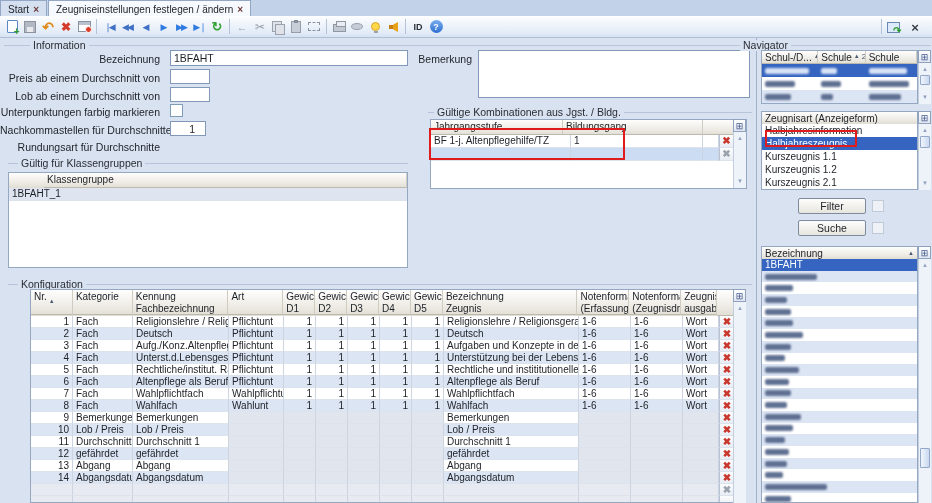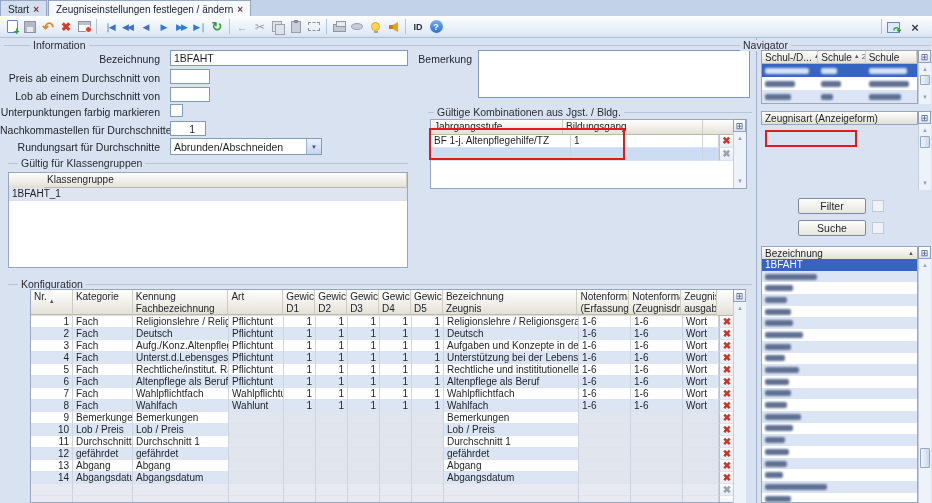--- a/index.html
+++ b/index.html
@@ -212,24 +212,20 @@
   <div class="flabel" style="left:0; top:90px; width:160px;">Lob ab einem Durchschnitt von</div>
   <input class="inp" style="left: 170px; top: 87px; width: 40px; height: 15px;" value="">
 
   <div class="flabel" style="left:0; top:106px; width:160px;">Unterpunktungen farbig markieren</div>
   <div class="chk" style="left:170px; top:104px;"></div>
 
   <div class="flabel" style="left:0; top:124px; width:160px;">Nachkommastellen für Durchschnitte</div>
   <input class="inp" style="left: 170px; top: 121px; width: 36px; height: 15px; text-align: right; padding-right: 10px;" value="1">
 
   <div class="flabel" style="left:0; top:141px; width:160px;">Rundungsart für Durchschnitte</div>
-  <div class="sel" style="left:170px; top:138px; width:152px; height:17px;">
-    <span class="sel-txt">Abrunden/Abschneiden</span>
-    <span class="sel-btn">▼</span>
-  </div>
 
   <div class="flabel" style="left:372px; top:53px; width:100px;">Bemerkung</div>
   <textarea class="inp" style="left: 478px; top: 50px; width: 272px; height: 48px;"></textarea>
 
   <div class="grp-line" style="left:428px; top:112px; width:324px;"></div>
   <div class="grp-label" style="left:434px; top:107px;">Gültige Kombinationen aus Jgst. / Bldg.</div>
 
   <div class="tbl" style="left:430px; top:119px; width:317px; height:70px;">
     <div class="thead">
       <div class="th" style="width:132px;"><span>Jahrgangsstufe</span></div>
@@ -650,20 +646,29 @@
   <div class="scol" style="left:918px; top:63px; width:13px; height:41px;">
     <div class="sarr" style="top:1px;">▲</div>
     <div class="sthumb" style="top:12px; height:10px;"></div>
     <div class="sarr" style="bottom:1px;">▼</div>
   </div>
 
   <div class="lsthead" style="left:761px; top:111px; width:157px; height:14px;text-align:center;">
       <span>Zeugnisart (Anzeigeform)</span>
     </div>
   <div class="grid-btn" style="left:918px; top:111px;">⊞</div>
+  <div class="tbl" style="left:761px; top:124px; width:157px; height:66px; border-top:none;">
+    <div id="zart-rows">
+        <div class="trow" style="height: 13px; align-items: center; padding-left: 3px; font-size: 10px; white-space: nowrap; overflow: hidden;">Halbjahresinformation</div>
+        <div class="trow selrow" style="height: 13px; align-items: center; padding-left: 3px; font-size: 10px; white-space: nowrap; overflow: hidden;">Halbjahreszeugnis</div>
+        <div class="trow" style="height: 13px; align-items: center; padding-left: 3px; font-size: 10px; white-space: nowrap; overflow: hidden;">Kurszeugnis 1.1</div>
+        <div class="trow" style="height: 13px; align-items: center; padding-left: 3px; font-size: 10px; white-space: nowrap; overflow: hidden;">Kurszeugnis 1.2</div>
+        <div class="trow" style="height: 13px; align-items: center; padding-left: 3px; font-size: 10px; white-space: nowrap; overflow: hidden;">Kurszeugnis 2.1</div>
+      </div>
+  </div>
   <div class="scol" style="left:918px; top:124px; width:13px; height:66px;">
     <div class="sarr" style="top:1px;">▲</div>
     <div class="sthumb" style="top:12px; height:12px;"></div>
     <div class="sarr" style="bottom:1px;">▼</div>
   </div>
   <div class="redbox" style="left:765px; top:130px; width:92px; height:17px;"></div>
 
   <div class="btn" style="left:798px; top:198px; width:68px; height:16px;">
       <span>Filter</span>
     </div>

